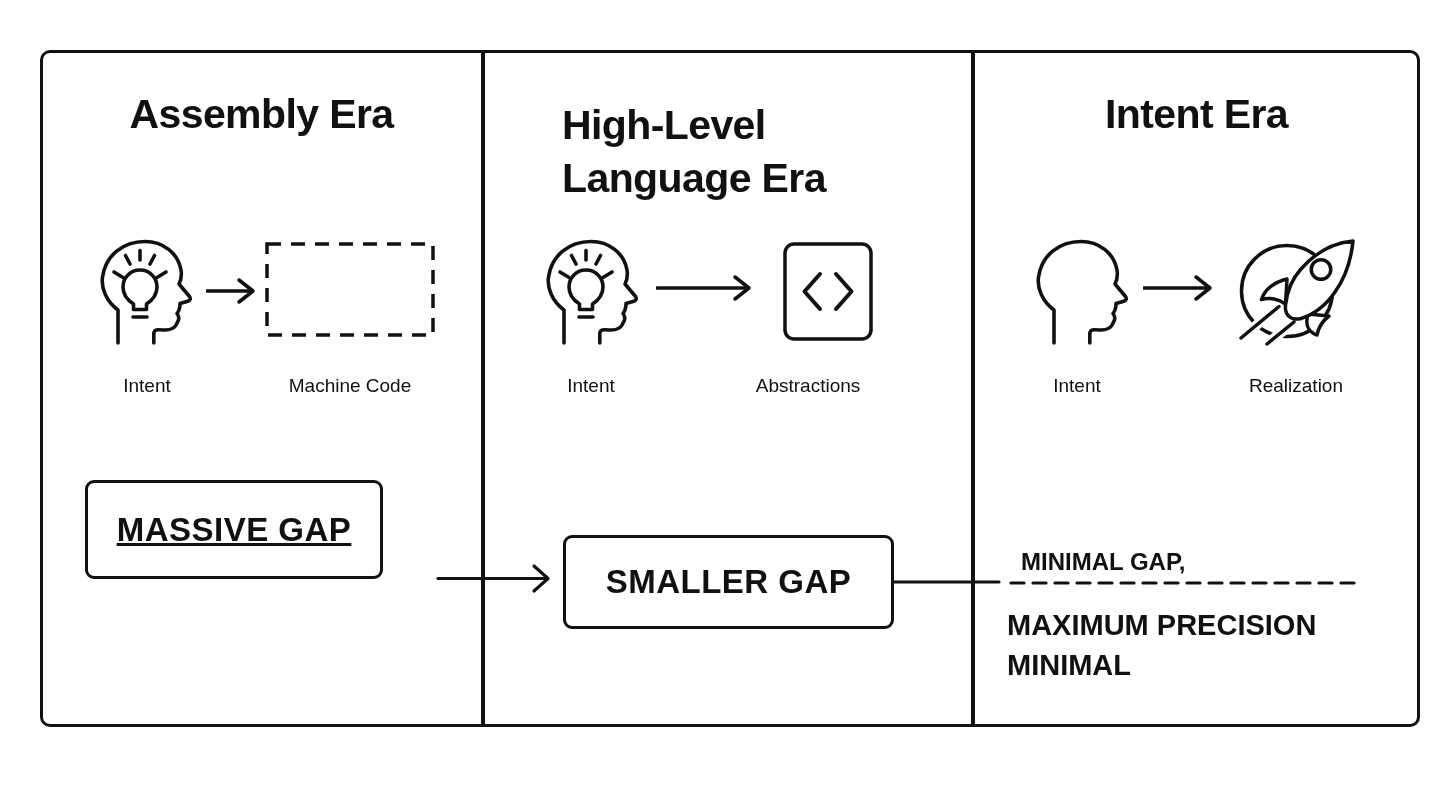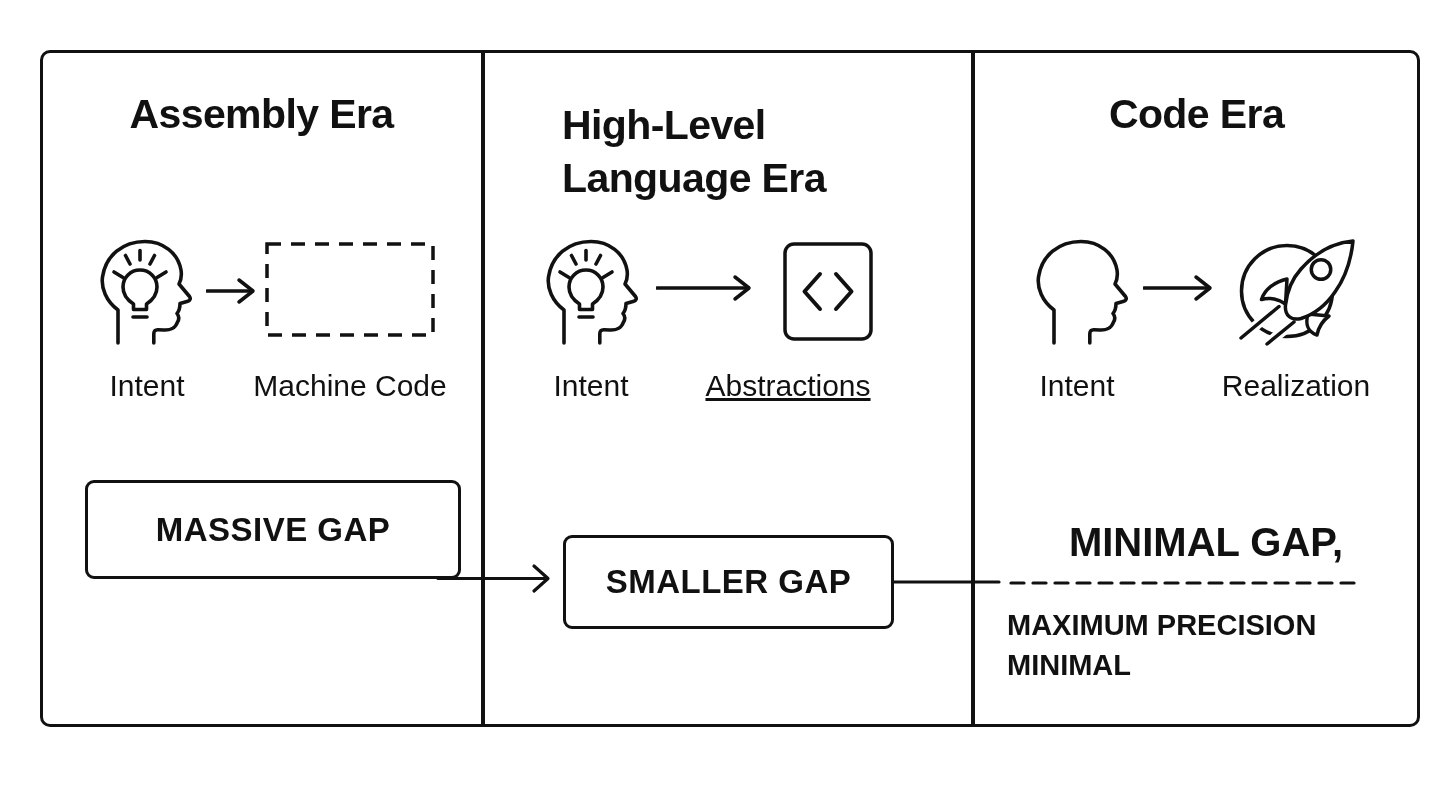--- a/index.html
+++ b/index.html
@@ -29,41 +29,41 @@
   .i-arrow1 { left:206px;  top:277px; }
   .i-dashed { left:265px;  top:242px; }
   .i-head2  { left:546px;  top:238px; }
   .i-arrow2 { left:656px;  top:274px; }
   .i-code   { left:783px;  top:242px; }
   .i-head3  { left:1036px; top:238px; }
   .i-arrow3 { left:1143px; top:274px; }
   .i-rocket { left:1231px; top:228px; }
 
   .label {
-    position:absolute; top:368px; font-size:30px; line-height:36px;
+    position:absolute; top:368px; font-size:19px; line-height:36px;
     text-align:center; white-space:nowrap;
   }
   .lab-intent1  { left:92px;   width:110px; }
   .lab-target1  { left:235px;  width:230px; }
   .lab-intent2  { left:536px;  width:110px; }
-  .lab-target2  { left:678px;  width:220px;text-decoration:underline; }
+  .lab-target2  { left:698px;  width:220px; }
   .lab-intent3  { left:1022px; width:110px; }
   .lab-target3  { left:1186px; width:220px; }
 
   .gap-box {
     position:absolute; box-sizing:border-box; border:3.5px solid #111111;
     border-radius:9px; background:#ffffff; display:flex; align-items:center; justify-content:center;
     font-size:33px; font-weight:bold; letter-spacing:0.5px; white-space:nowrap;
   }
-  .gap-massive { left:85px;  top:480px; width:376px; height:99px; }
+  .gap-massive { left:85px;  top:480px; width:298px; height:99px;text-decoration:underline; }
   .gap-smaller { left:563px; top:535px; width:331px; height:94px; }
 
   .agent-gap-label {
-    position:absolute; left:1021px; width:322px; top:520px;
-    font-size:40px; font-weight:bold; text-align:right; white-space:nowrap;
+    position:absolute; left:1021px; width:322px; top:548px;
+    font-size:24px; font-weight:bold; text-align:left; white-space:nowrap;
   }
   .agent-gap-sub {
     position:absolute; left:1007px; width:360px; top:605px;
     font-size:29px; font-weight:bold; text-align:left; line-height:40px;
   }
   .connector-layer { position:absolute; left:0; top:0; pointer-events:none; }
   svg { display:block; }
 </style>
 </head>
 <body>
@@ -75,21 +75,21 @@
   <div class="divider d2"></div>
 
   <div class="panel-title center pt1">
     <span class="title-line">Assembly Era</span>
   </div>
   <div class="panel-title pt2">
     <span class="title-line">High-Level</span>
     <span class="title-line">Language Era</span>
   </div>
   <div class="panel-title center pt3">
-    <span class="title-line">Code Era</span>
+    <span class="title-line">Intent Era</span>
   </div>
 
   <svg class="icon i-head1" width="95" height="108" viewBox="0 0 95 108">
     <g fill="none" stroke="#111111" stroke-width="3.6" stroke-linecap="round" stroke-linejoin="round">
       <path d="M18,105 L18,72 C6,63 1,50 2.5,39 C5.5,17.5 23,3.5 45,3.5 C63,3.5 78,15 81,32 C81.8,37 81.3,41.5 79,46 L89.5,58.5 C91,60.5 90,62.8 87.8,63.3 L80,65.5 C80,69.5 79,73 77,75.5 C79,78 79.3,81.5 77.3,84.5 C75.5,90 70,92.5 63.5,92 L58,91.7 C55,91.6 53.8,93 53.8,96 L53.8,105"></path>
       <path d="M33.5,66 C26.5,61.5 23,55.5 23,49 C23,39.5 30.5,32 40,32 C49.5,32 57,39.5 57,49 C57,55.5 53.5,61.5 46.5,66 L46.5,71.5 L33.5,71.5 Z"></path>
       <path d="M33,79 L47,79"></path>
       <g>
         <path d="M14,34 L23,39.5"></path>
           <path d="M25.5,17.5 L30,26"></path>

